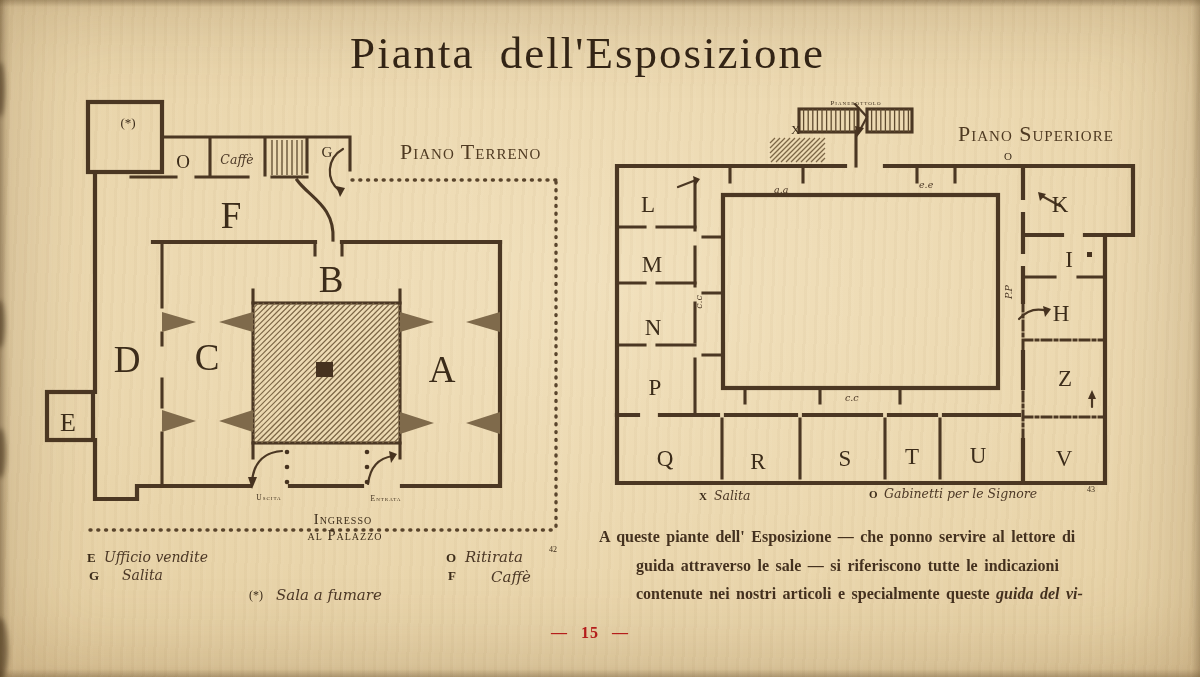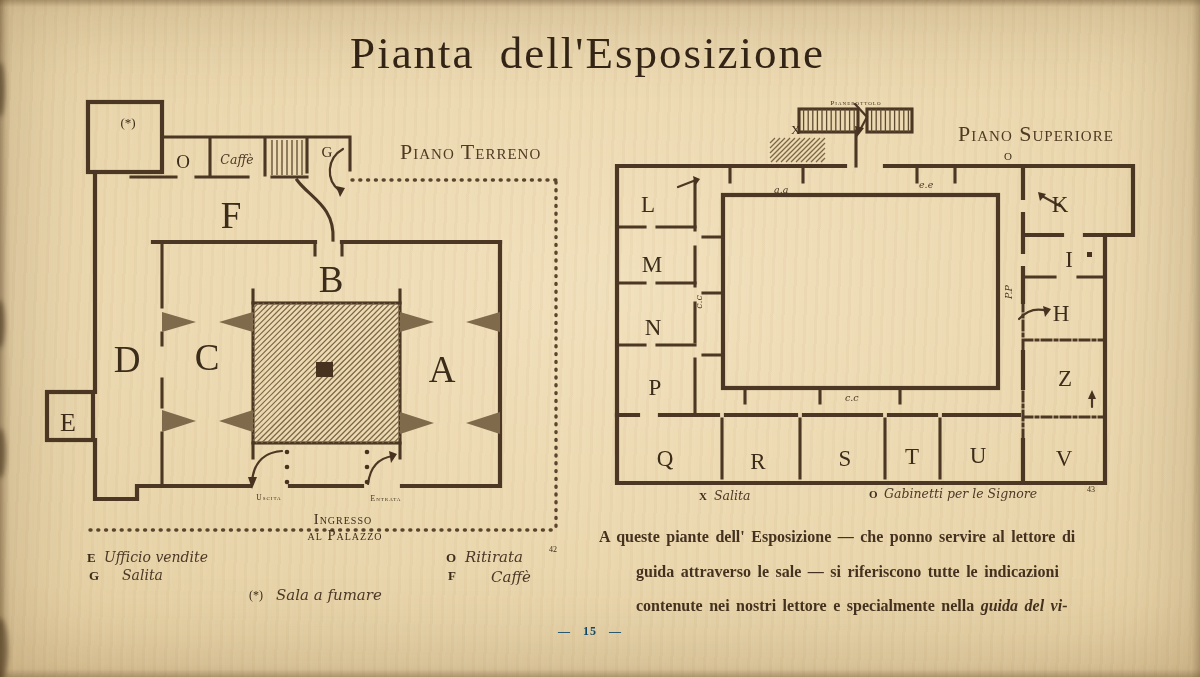--- a/index.html
+++ b/index.html
@@ -16,24 +16,24 @@
   .edge-left{left:0;top:0;width:10px;height:100%;background:linear-gradient(90deg,rgba(74,52,25,.38),rgba(74,52,25,.12) 55%,transparent);}
   .edge-top{left:0;top:0;width:100%;height:7px;background:linear-gradient(rgba(74,52,25,.28),transparent);}
   .edge-right{right:0;top:0;width:9px;height:100%;background:linear-gradient(270deg,rgba(74,52,25,.22),transparent);}
   .edge-bottom{left:0;bottom:0;width:100%;height:8px;background:linear-gradient(0deg,rgba(74,52,25,.25),transparent);}
   .blob{position:absolute;background:rgba(52,36,16,.5);border-radius:50%;filter:blur(2.5px);pointer-events:none;}
 
   .title{position:absolute;top:27px;left:0;width:1175px;text-align:center;
     font-size:45px;font-weight:normal;color:#322416;letter-spacing:2px;word-spacing:12px;}
   .caption{position:absolute;left:599px;top:523px;width:596px;
     font-size:16px;line-height:28.5px;font-weight:bold;color:#44311f;word-spacing:2.5px;}
-  .cap-indent{padding-left:37px;margin-top:6px;}
+  .cap-indent{padding-left:37px;}
   .ital{font-style:italic;}
   .pagenum{position:absolute;left:520px;top:624px;width:140px;text-align:center;
-    font-size:12px;font-weight:bold;color:#0c4a6e;letter-spacing:1px;word-spacing:8px;}
+    font-size:16px;font-weight:bold;color:#b91c1c;letter-spacing:1px;word-spacing:8px;}
 
   svg{position:absolute;left:0;top:0;}
   svg text{font-family:"Liberation Serif",serif;fill:#3c2c1a;}
   .w4{stroke:#4b3723;stroke-width:4.2;fill:none;stroke-linecap:square;}
   .w3{stroke:#4b3723;stroke-width:3.1;fill:none;stroke-linecap:square;}
   .w2{stroke:#4b3723;stroke-width:2.2;fill:none;stroke-linecap:round;}
   .dot{stroke:#5a452d;stroke-width:3.4;stroke-dasharray:1 6.8;stroke-linecap:round;fill:none;}
   .dd{stroke:#4b3723;stroke-width:3;stroke-dasharray:9 4 2 4;fill:none;stroke-linecap:square;}
   .tri{fill:#7f6a4b;}
   .ink{fill:#46321f;}
@@ -296,21 +296,21 @@
       <text class="bold" x="869" y="498" font-size="11">O</text>
       <text class="hand" x="884" y="498" font-size="12.5">Gabinetti per le Signore</text>
       <text x="1087" y="492" font-size="8" fill="#6b5436">43</text>
     </g>
   </g>
 </svg>
 
 <div class="caption">
   <div>A queste piante dell' Esposizione — che ponno servire al lettore di</div>
   <div class="cap-indent">guida attraverso le sale — si riferiscono tutte le indicazioni</div>
-  <div class="cap-indent"><span>contenute nei nostri lettore e specialmente nella </span><span class="ital">guida del vi-</span></div>
+  <div class="cap-indent"><span>contenute nei nostri articoli e specialmente queste </span><span class="ital">guida del vi-</span></div>
 </div>
 
 <div class="pagenum">— 15 —</div>
 
 <div class="edge edge-left"></div>
 <div class="edge edge-top"></div>
 <div class="edge edge-right"></div>
 <div class="edge edge-bottom"></div>
 <div class="blob" style="left:-5px;top:62px;width:10px;height:55px;"></div>
 <div class="blob" style="left:-6px;top:300px;width:11px;height:48px;"></div>

